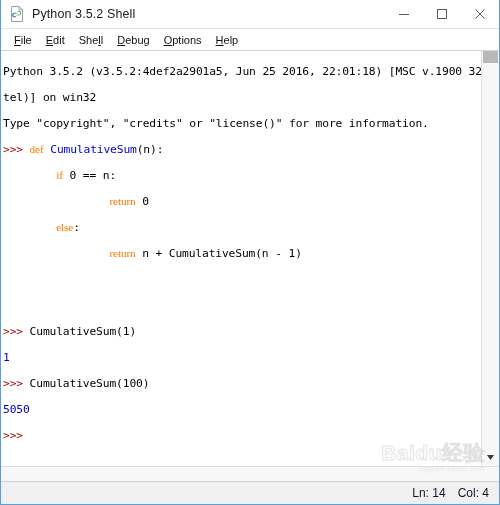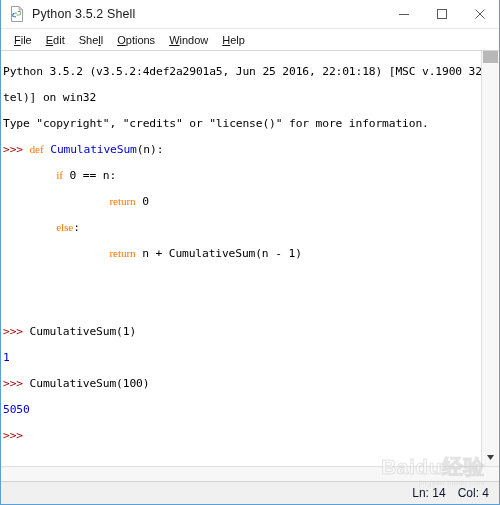--- a/index.html
+++ b/index.html
@@ -181,21 +181,21 @@
   .status-text {
     font-size: 12px;
     color: #0f172a;
     white-space: nowrap;
   }
 
   
   .watermark {
     position: absolute;
     right: 14px;
-    bottom: 18px;
+    bottom: 32px;
     pointer-events: none;
     opacity: 0.5;
     text-align: right;
     user-select: none;
   }
   .wm-main {
     font-size: 21px;
     font-weight: bold;
     color: #ffffff;
     -webkit-text-stroke: 1px #c9c9c9;
@@ -243,22 +243,22 @@
             <line x1="10.5" y1="1.5" x2="1.5" y2="10.5" stroke="#5a5a5a" stroke-width="1"></line>
           </svg>
       </span>
     </div>
   </div>
 
   <div class="menubar">
     <span class="menu-item"><u>F</u><span>ile</span></span>
     <span class="menu-item"><u>E</u>dit</span>
     <span class="menu-item">She<u>l</u>l</span>
+    <span class="menu-item"><u>D</u>ebug</span>
     <span class="menu-item"><u>O</u>ptions</span>
-    <span class="menu-item"><u>W</u>indow</span>
     <span class="menu-item"><u>H</u>elp</span>
   </div>
 
   <div class="shell-area">
     <div class="text-pane">
       <div class="code">
 <span>Python 3.5.2 (v3.5.2:4def2a2901a5, Jun 25 2016, 22:01:18) [MSC v.1900 32 bit (In</span>
 <span class="blank"></span><span>tel)] on win32</span>
 <span class="blank"></span><span>Type "copyright", "credits" or "license()" for more information.</span>
 <span class="blank"></span><span class="c-prompt">&gt;&gt;&gt; </span><span class="c-kw">def</span><span> </span><span class="c-def">CumulativeSum</span><span>(n):</span>

